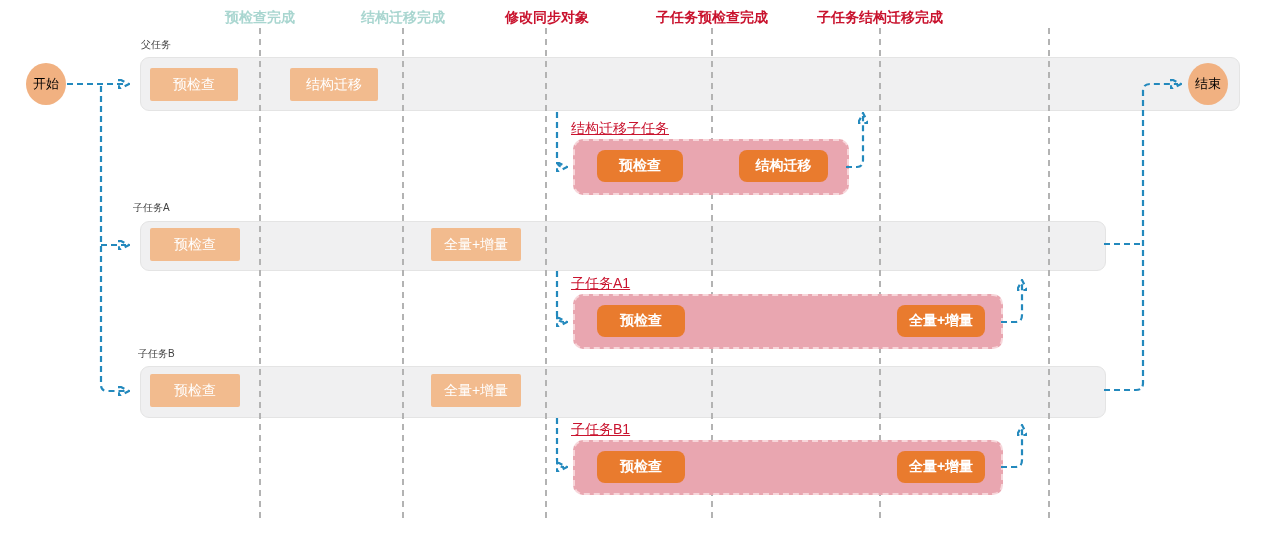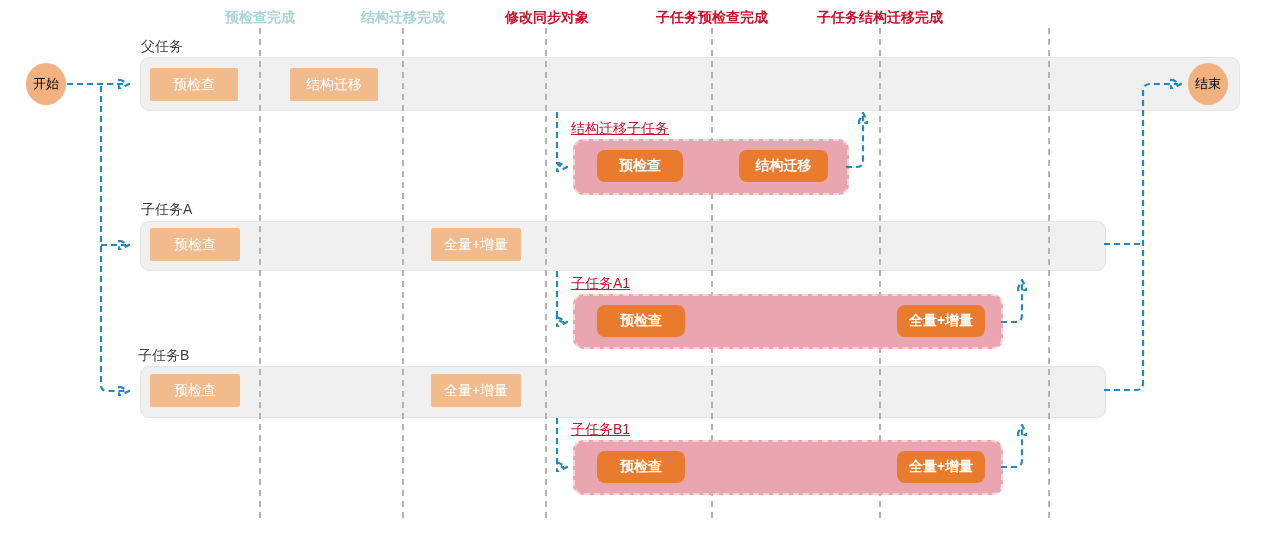--- a/index.html
+++ b/index.html
@@ -25,21 +25,21 @@
   .milestone.action{color:var(--red);}
   
   .lane{
     position:absolute;height:52px;
     background:var(--lane-bg);
     border:1px solid var(--lane-border);
     border-radius:9px;
     z-index:1;
   }
   .lane-label{
-    position:absolute;font-size:14px;color:var(--text-dark);
+    position:absolute;font-size:10px;color:var(--text-dark);
     white-space:nowrap;z-index:2;
   }
   
   .btn-light{
     position:absolute;display:flex;align-items:center;justify-content:center;
     background:var(--btn-light);color:#ffffff;
     font-size:14px;border-radius:2px;z-index:3;white-space:nowrap;
   }
   
   .subtask{
@@ -85,21 +85,21 @@
   <div class="milestone done" style="left:403px">结构迁移完成</div>
   <div class="milestone action" style="left:547px">修改同步对象</div>
   <div class="milestone action" style="left:712px">子任务预检查完成</div>
   <div class="milestone action" style="left:880px">子任务结构迁移完成</div>
 
   <div class="lane-label" style="left:141px;top:38px">父任务</div>
   <div class="lane" style="left:140px;top:57px;width:1098px;height:52px"></div>
   <div class="btn-light" style="left:150px;top:68px;width:88px;height:33px">预检查</div>
   <div class="btn-light" style="left:290px;top:68px;width:88px;height:33px">结构迁移</div>
 
-  <div class="lane-label" style="left:141px;top:201px">子任务A</div>
+  <div class="lane-label" style="left:133px;top:201px">子任务A</div>
   <div class="lane" style="left:140px;top:221px;width:964px;height:48px"></div>
   <div class="btn-light" style="left:150px;top:228px;width:90px;height:33px">预检查</div>
   <div class="btn-light" style="left:431px;top:228px;width:90px;height:33px">全量+增量</div>
 
   <div class="lane-label" style="left:138px;top:347px">子任务B</div>
   <div class="lane" style="left:140px;top:366px;width:964px;height:50px"></div>
   <div class="btn-light" style="left:150px;top:374px;width:90px;height:33px">预检查</div>
   <div class="btn-light" style="left:431px;top:374px;width:90px;height:33px">全量+增量</div>
 
   <div class="subtask-label" style="left:571px;top:120px">结构迁移子任务</div>

